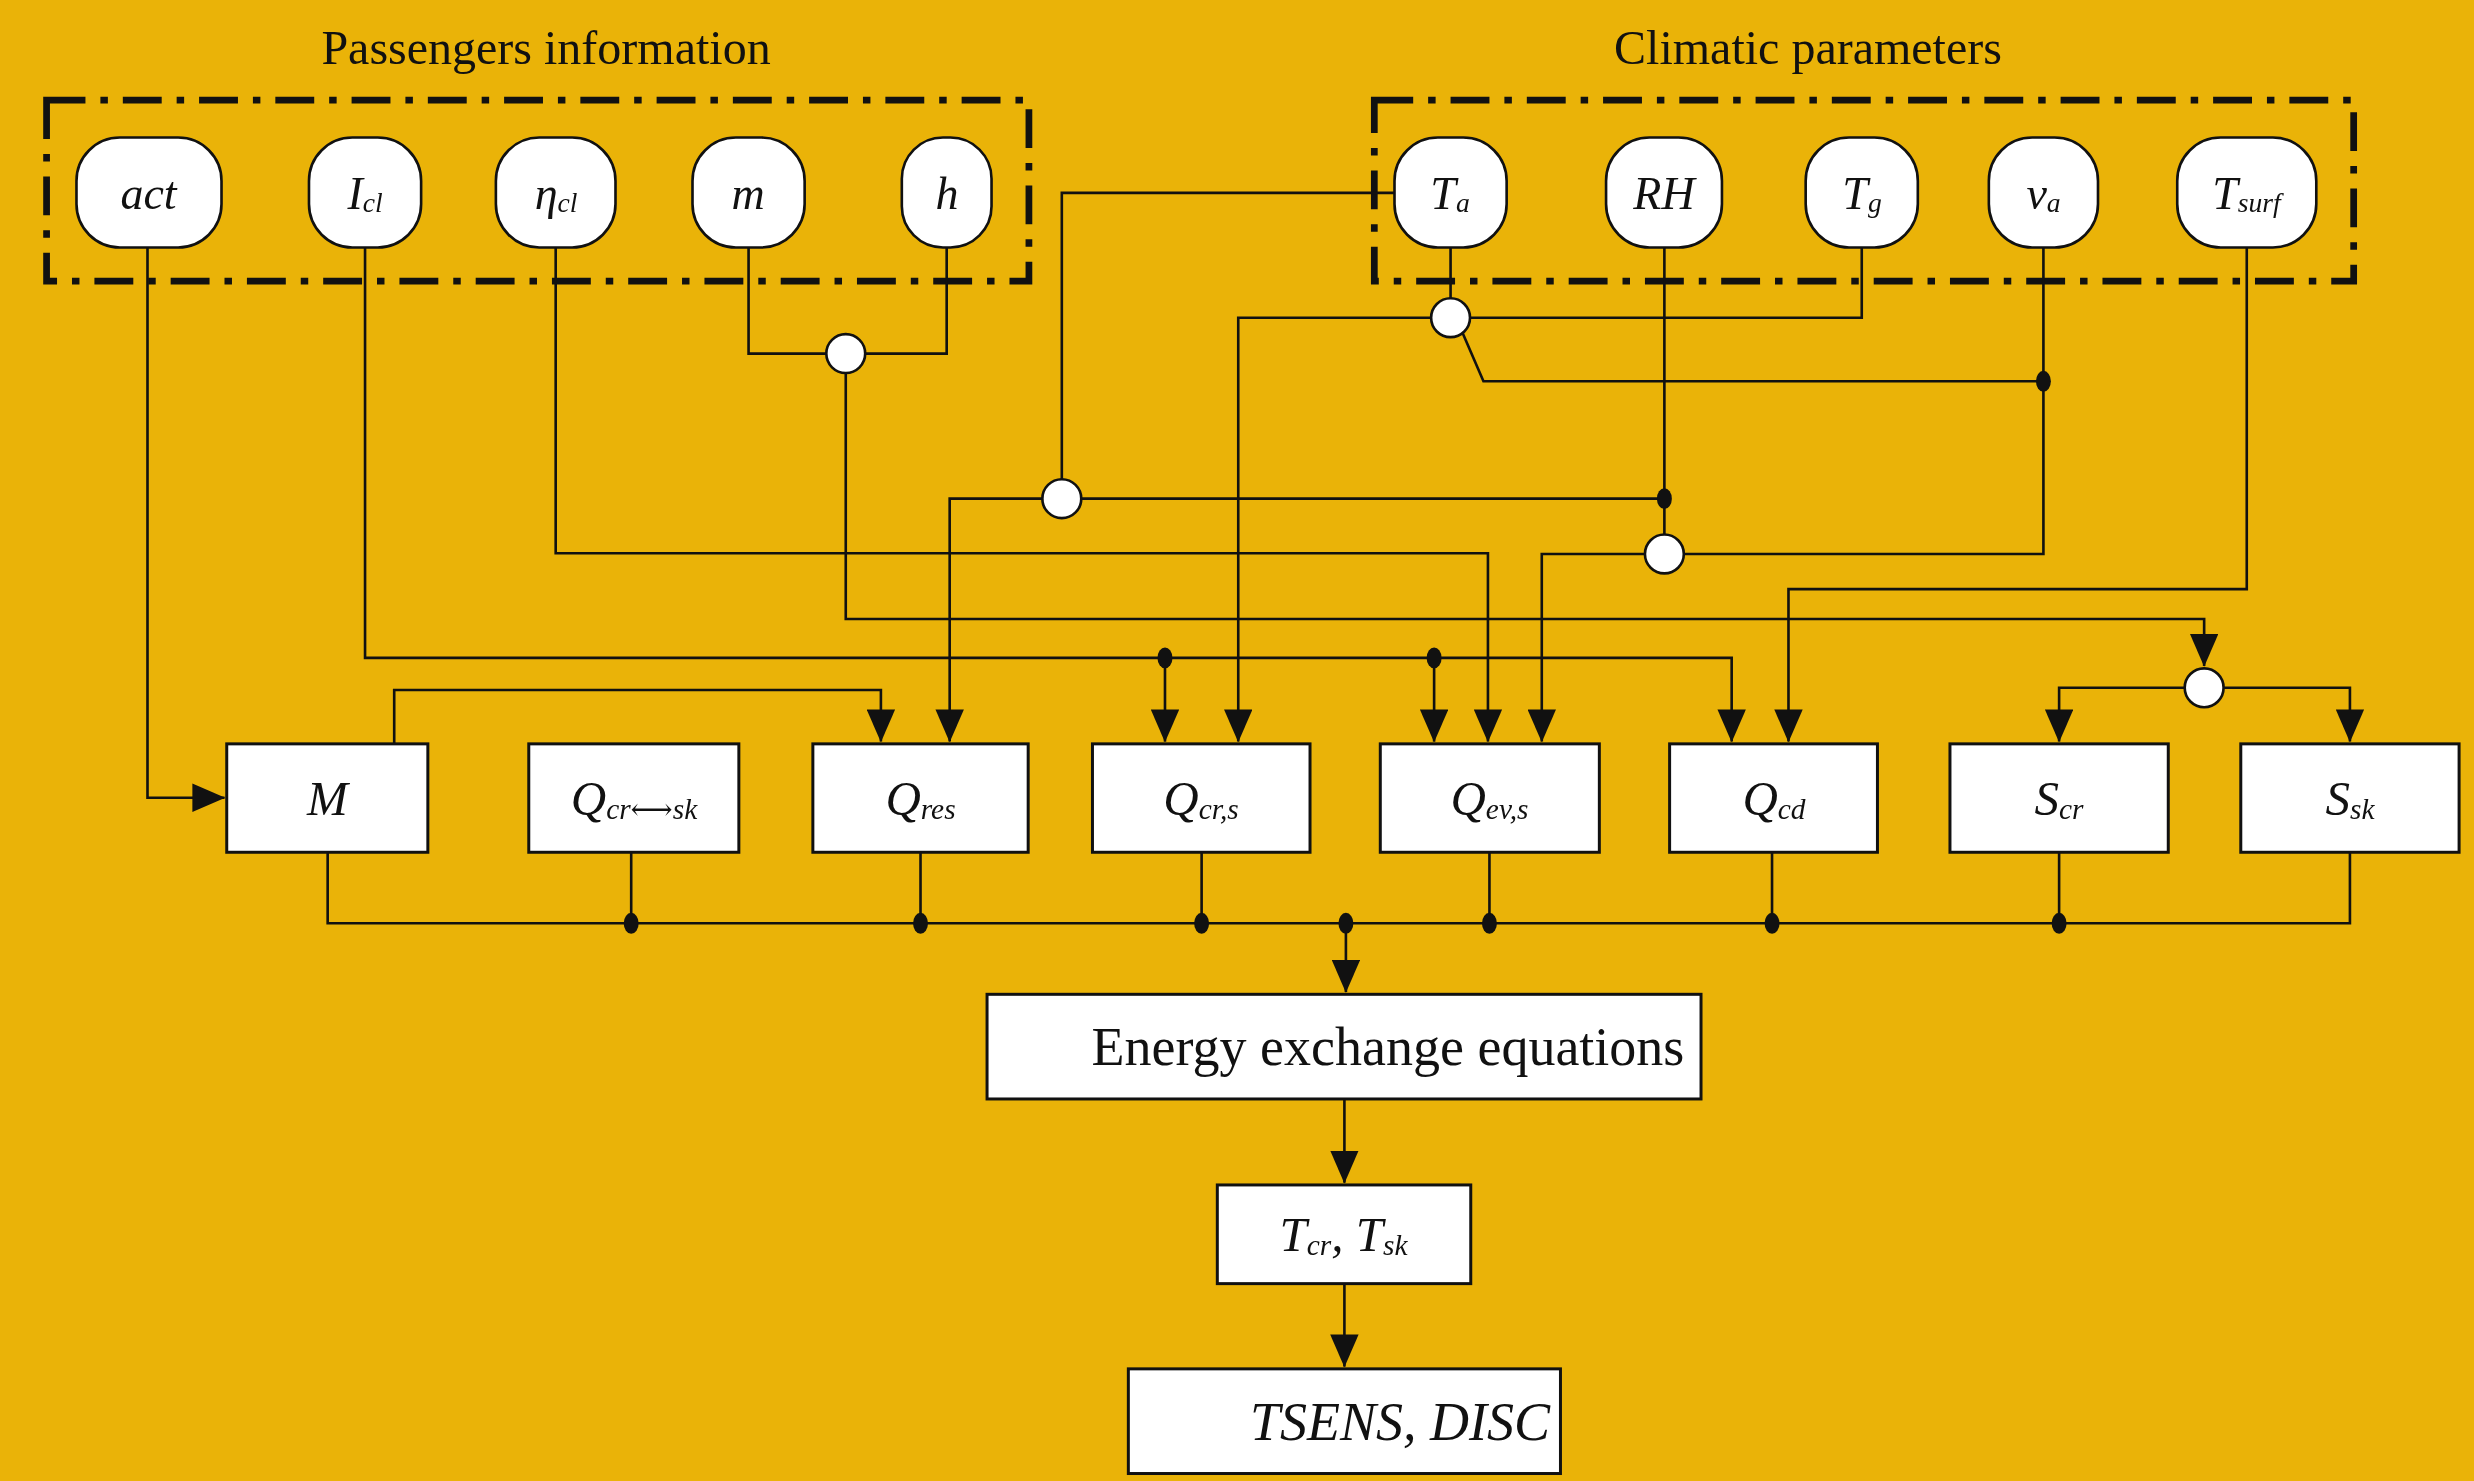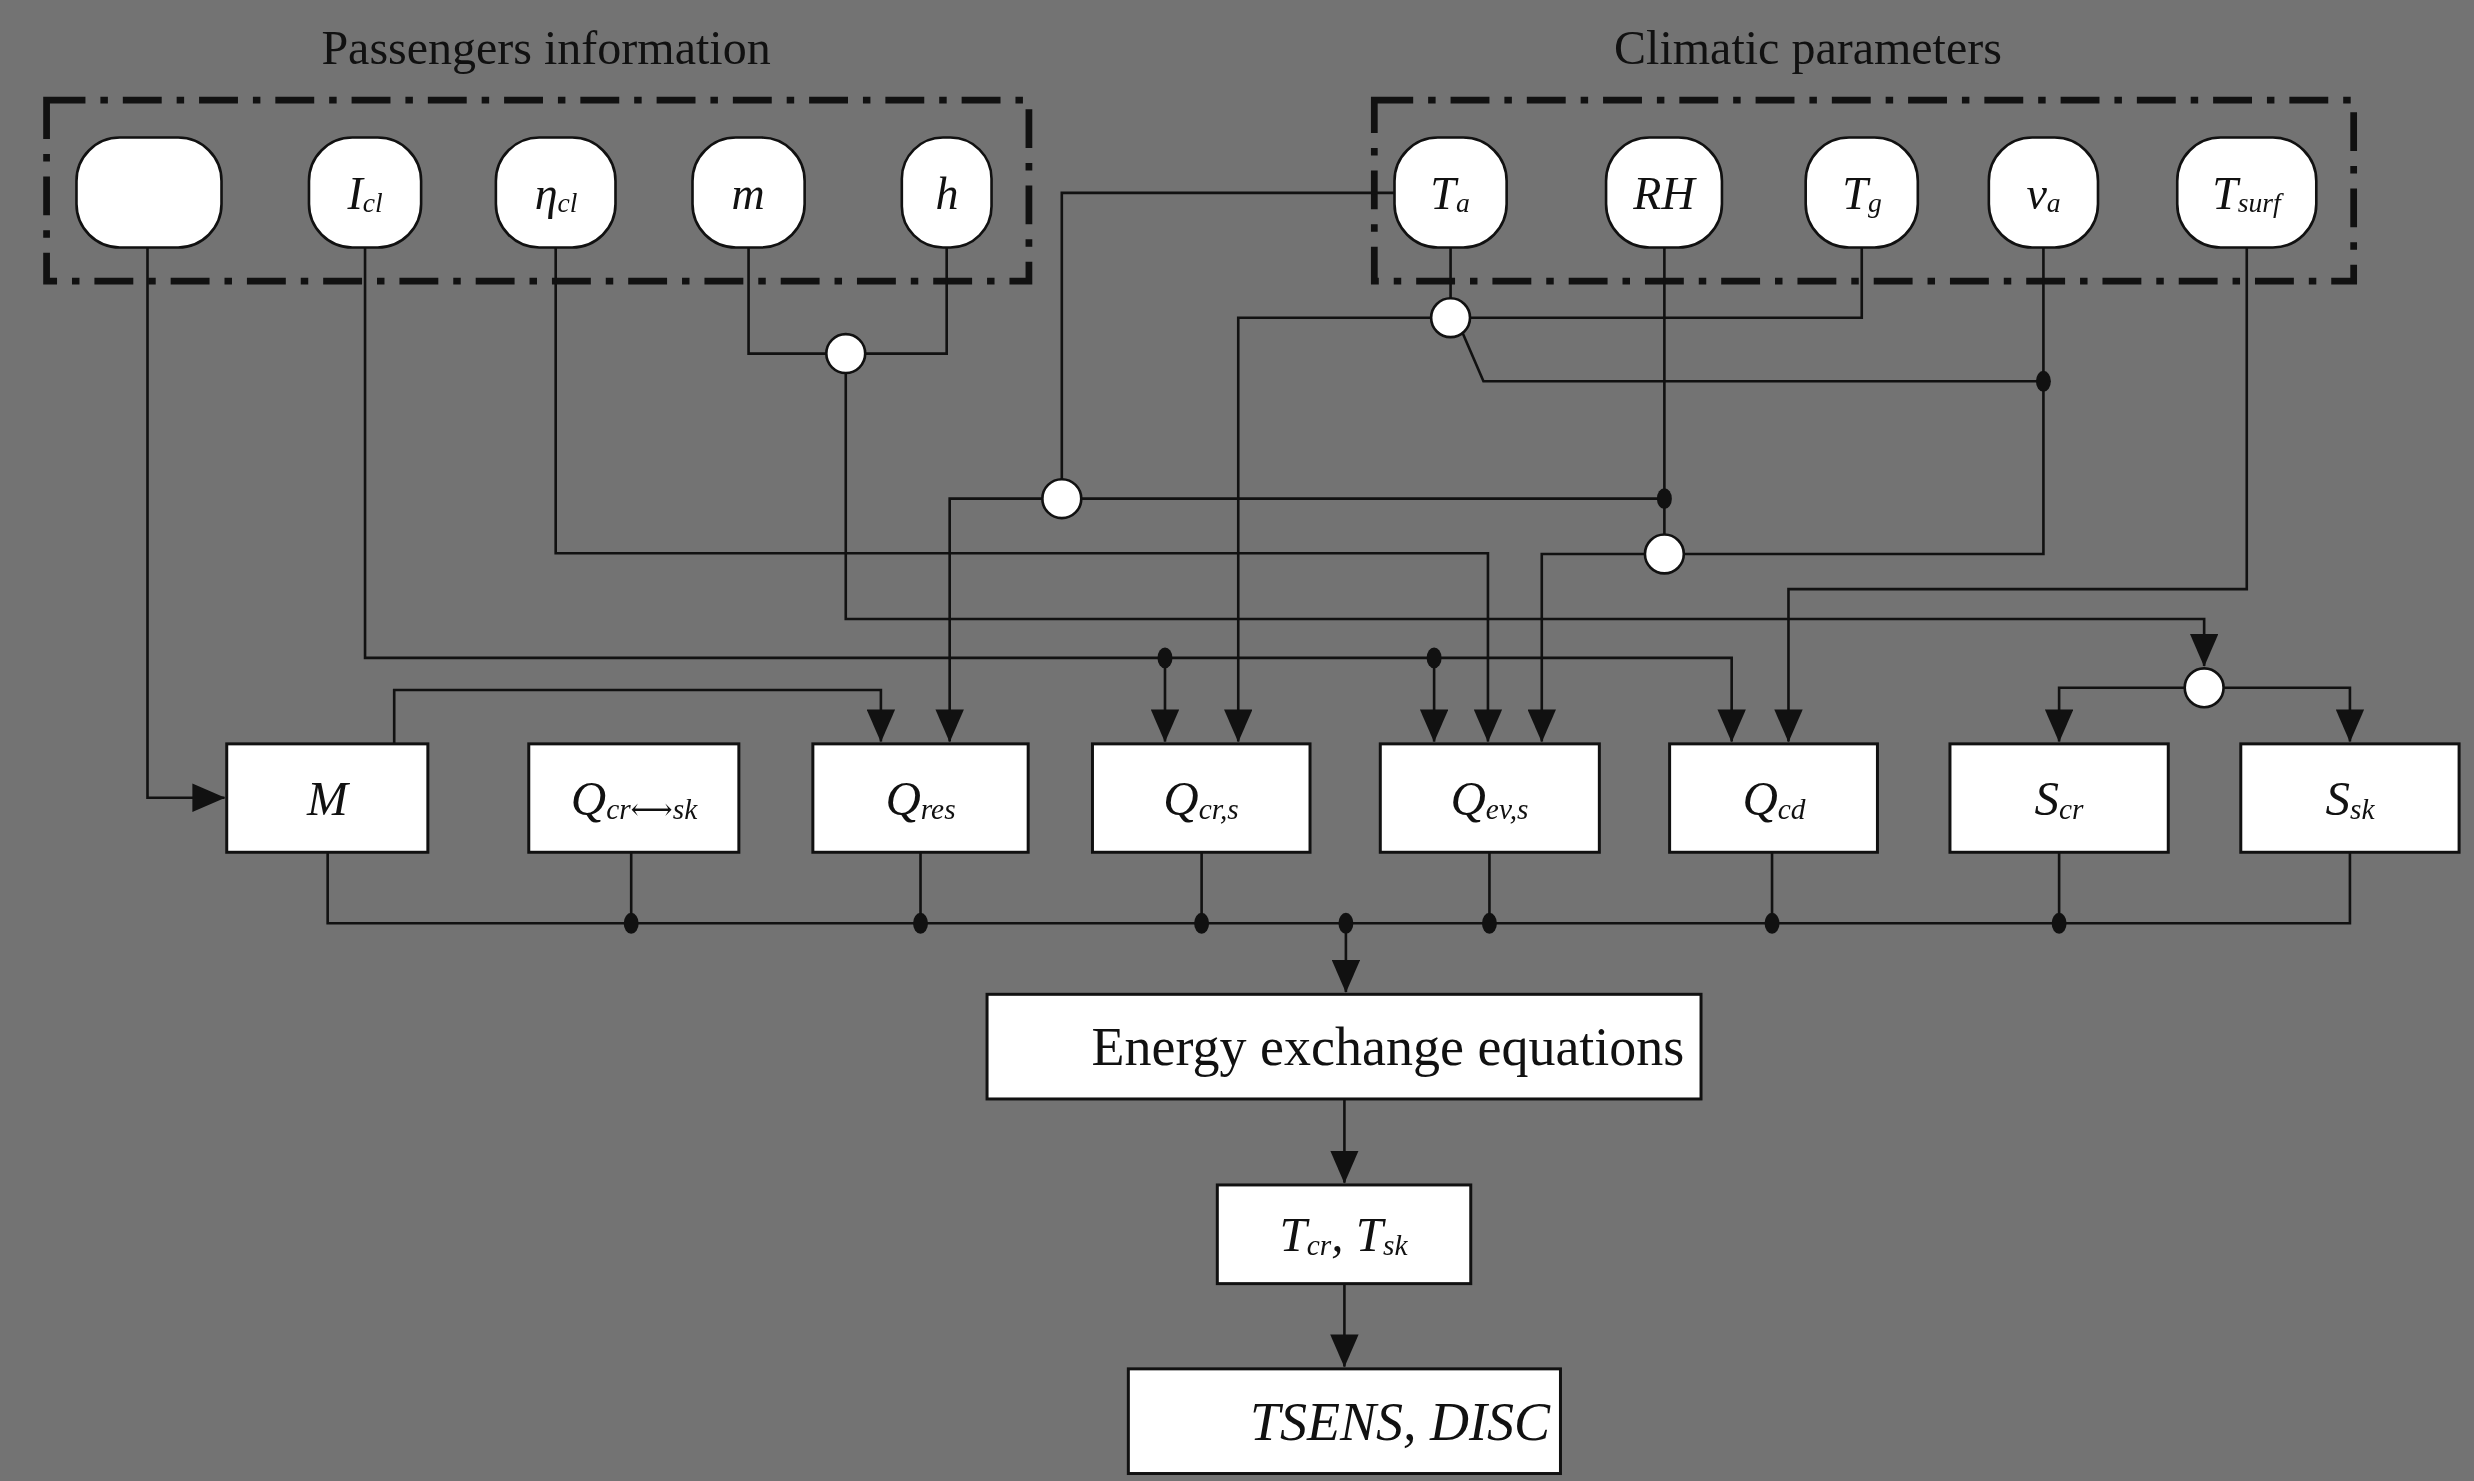--- a/index.html
+++ b/index.html
@@ -1,16 +1,16 @@
 <!DOCTYPE html>
 <html style="font-size:12px"><head>
 <meta charset="utf-8">
 <style>
   html,body{margin:0;padding:0;background:#ffffff;}
-  .stage{position:relative;width:2475px;height:1481px;background:#737373;
+  .stage{position:relative;width:2475px;height:1481px;background:#eab308;
          font-family:"Liberation Serif","DejaVu Serif","DejaVu Sans",serif;color:#111;}
   svg.wires{position:absolute;left:0;top:0;}
   .lbl{position:absolute;display:flex;align-items:center;justify-content:center;
        font-style:italic;font-size:46px;white-space:nowrap;pointer-events:none;}
   .lbl .sub{font-size:0.60em;vertical-align:sub;position:relative;top:0.38em;}
   .proc{font-size:49px;}
   .title{font-style:normal;font-size:48px;}
   .upright{font-style:normal;}
   .big{font-size:54px;margin-left:44px;}
 </style>
@@ -114,20 +114,23 @@
       <ellipse cx="1800" cy="1235" rx="10" ry="14"></ellipse>
       <ellipse cx="1992" cy="1235" rx="10" ry="14"></ellipse>
       <ellipse cx="2370" cy="1235" rx="10" ry="14"></ellipse>
       <ellipse cx="2754" cy="1235" rx="10" ry="14"></ellipse>
     </g>
   </svg>
 
   <div class="lbl title" style="left:247px;top:13.5px;width:598px;height:67px;">Passengers information</div>
   <div class="lbl title" style="left:1509px;top:13.5px;width:598px;height:67px;">Climatic parameters</div>
 
+  <div class="lbl" style="left:76px;top:138px;width:145px;height:110px;">
+      <span>act</span>
+    </div>
   <div class="lbl" style="left:309px;top:138px;width:112px;height:110px;">
       <span>I</span>
       <span class="sub">cl</span>
     </div>
   <div class="lbl" style="left:496px;top:138px;width:120px;height:110px;">
       <span>η</span>
       <span class="sub">cl</span>
     </div>
   <div class="lbl" style="left:692px;top:138px;width:112px;height:110px;">
       <span>m</span>

